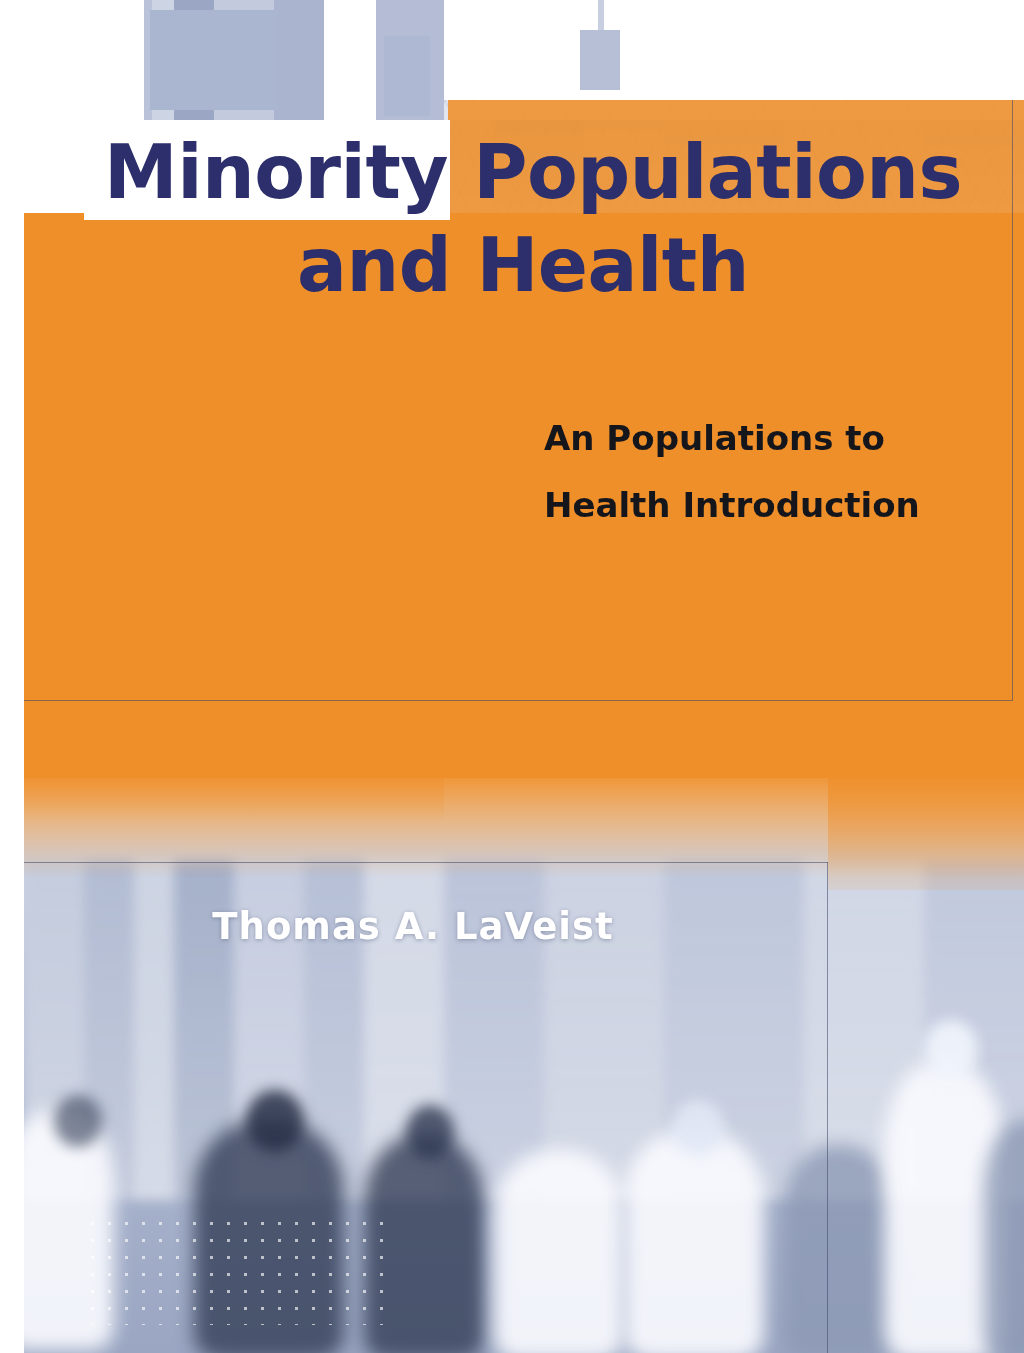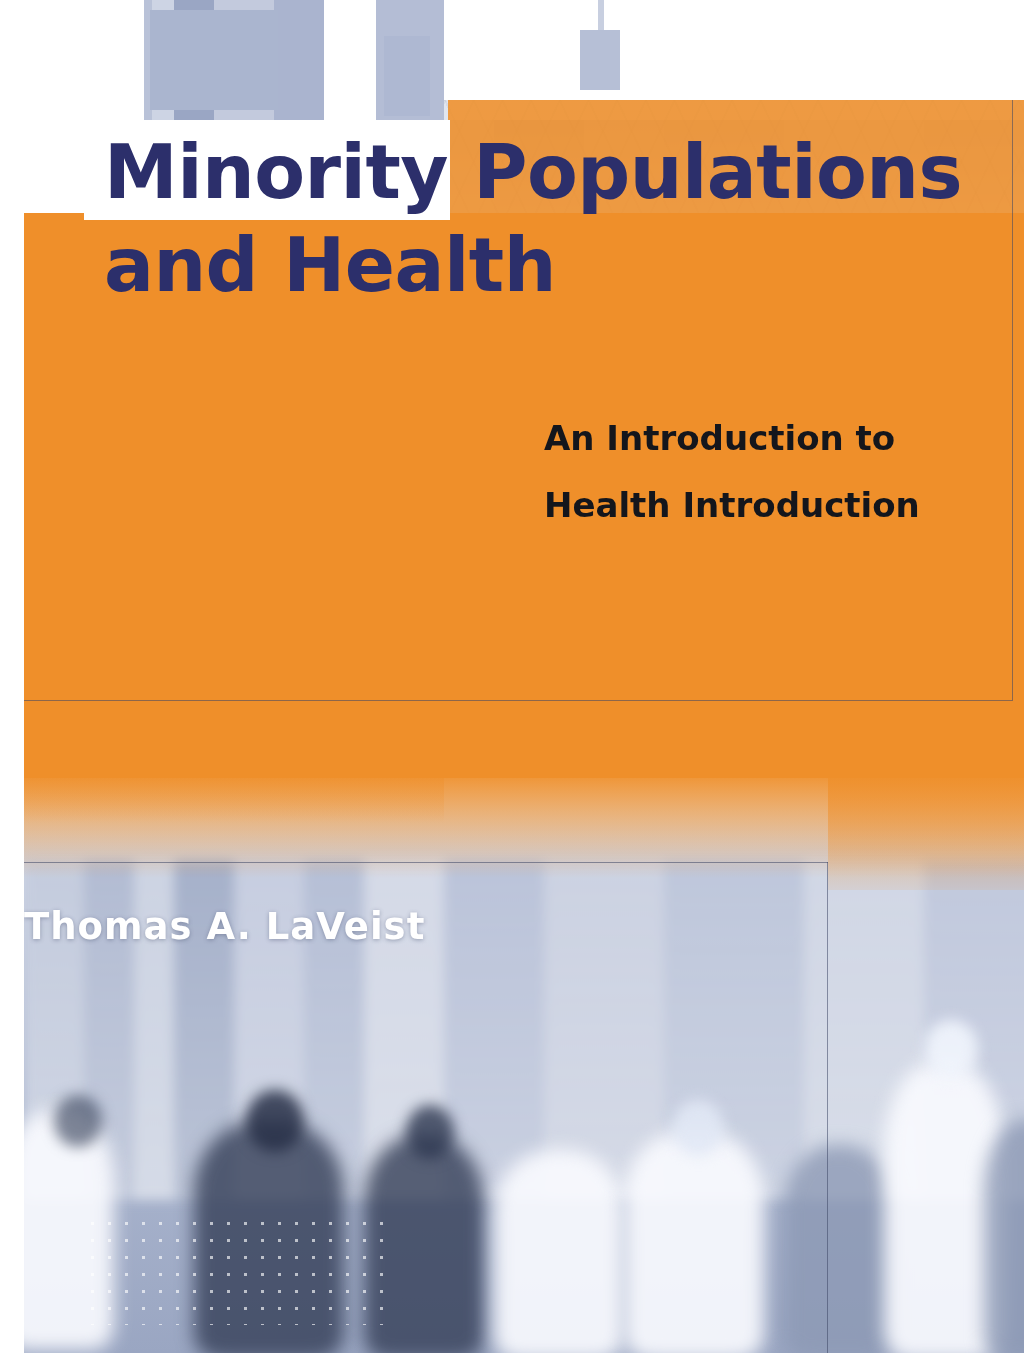--- a/index.html
+++ b/index.html
@@ -154,40 +154,40 @@
   
   .title {
     position: absolute;
     left: 80px; top: 126px; width: 900px;
     color: #2c2f6b;
     font-weight: bold;
     font-size: 74px;
     line-height: 1.26;
     letter-spacing: -0.5px;
   }
-  .title .line2 { display: block; text-align: left; padding-right: 62px; }
+  .title .line2 { display: block; text-align: center; padding-right: 62px; }
 
   .subtitle {
     position: absolute;
     left: 520px; top: 405px; width: 450px;
     color: #14161c;
     font-weight: bold;
     font-size: 34px;
     line-height: 1.98;
     text-align: left;
   }
 
   .author {
     position: absolute;
     left: 0; top: 905px; width: 790px;
     color: #ffffff;
     font-weight: bold;
     font-size: 37px;
     letter-spacing: 1px;
-    text-align: left;
+    text-align: center;
     padding-right: 12px;
     box-sizing: border-box;
     text-shadow: 0 1px 4px rgba(70,80,110,0.45);
   }
 </style>
 </head>
 <body>
 
 <div id="cover">
 
@@ -230,19 +230,19 @@
   <div class="layer hairline-h" style="left:0px; top:700px; width:989px;"></div>
   <div class="layer hairline-v" style="left:803px; top:862px; height:491px;"></div>
   <div class="layer hairline-h" style="left:0px; top:862px; width:804px;"></div>
 
   <div class="title">
     <span>Minority Populations</span>
     <span class="line2">and Health</span>
   </div>
 
   <div class="subtitle">
-    <div>An Introduction to</div>
+    <div>An Populations to</div>
     <div>Health Introduction</div>
   </div>
 
   <div class="author">Thomas A. LaVeist</div>
 
 </div>
 
 </body></html>

